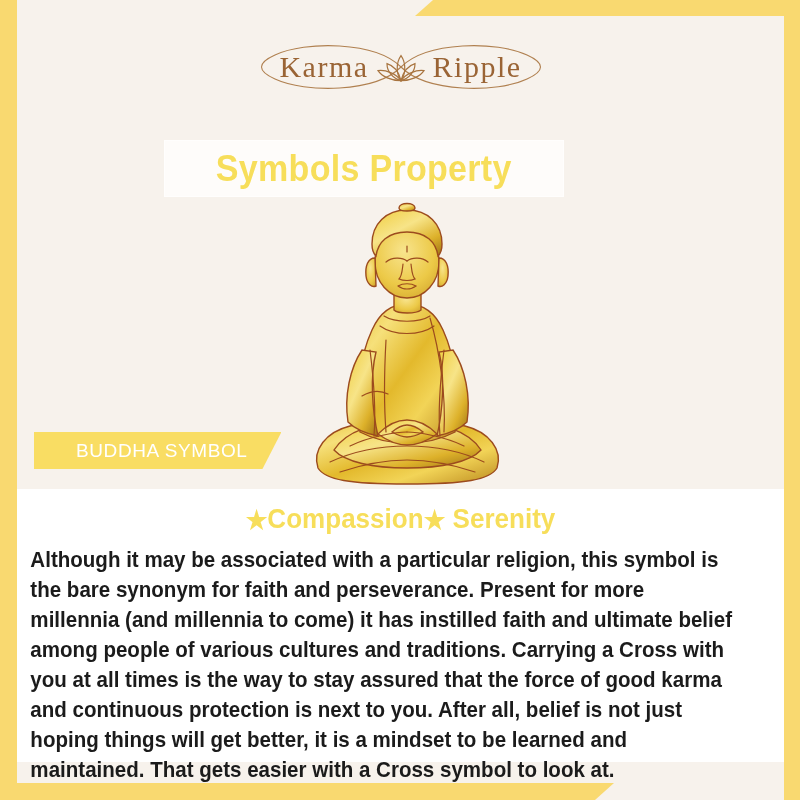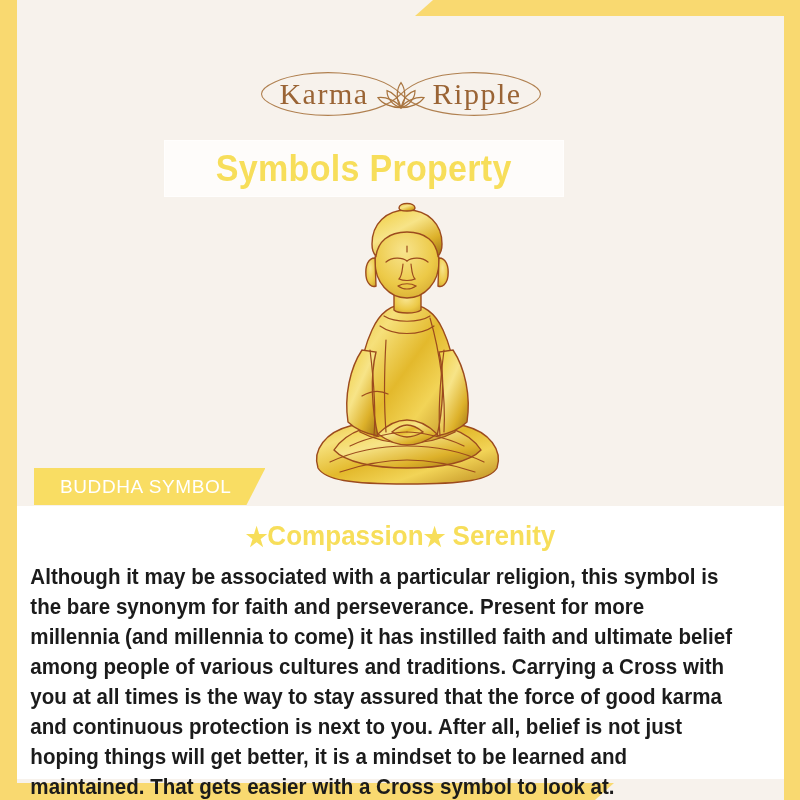--- a/index.html
+++ b/index.html
@@ -73,21 +73,20 @@
     position: absolute;
     left: 0;
     top: 28px;
     width: 767px;
     text-align: center;
   }
   .brand-wrap {
     position: relative;
     display: inline-block;
     padding: 6px 18px;
-    margin-top: 27px;
   }
   .brand-flourish {
     position: absolute;
     left: 50%;
     top: 50%;
     transform: translate(-50%, -50%);
     width: 300px;
     height: 56px;
     pointer-events: none;
   }
@@ -146,40 +145,40 @@
   .symbol-art svg {
     display: block;
     width: 100%;
     height: 100%;
   }
 
   
   .badge {
     position: absolute;
     left: 17px;
-    top: 452px;
+    top: 416px;
     height: 37px;
-    padding: 0 34px 0 26px;
+    padding: 0 34px 0 42px;
     background: #f9dd63;
     clip-path: polygon(0 0, 100% 0, calc(100% - 19px) 100%, 0 100%);
     display: flex;
     align-items: center;
   }
   .badge-text {
     color: #ffffff;
     font-size: 19px;
     letter-spacing: 0.6px;
     white-space: nowrap;
   }
 
   
   .content-card {
     position: absolute;
     left: 17px;
-    top: 506px;
+    top: 489px;
     width: 767px;
     height: 273px;
     background: #ffffff;
   }
 
   .subtitle {
     margin: 14px 0 0 0;
     text-align: center;
     font-family: "Liberation Sans Narrow", "Liberation Sans", sans-serif;
     font-weight: bold;

